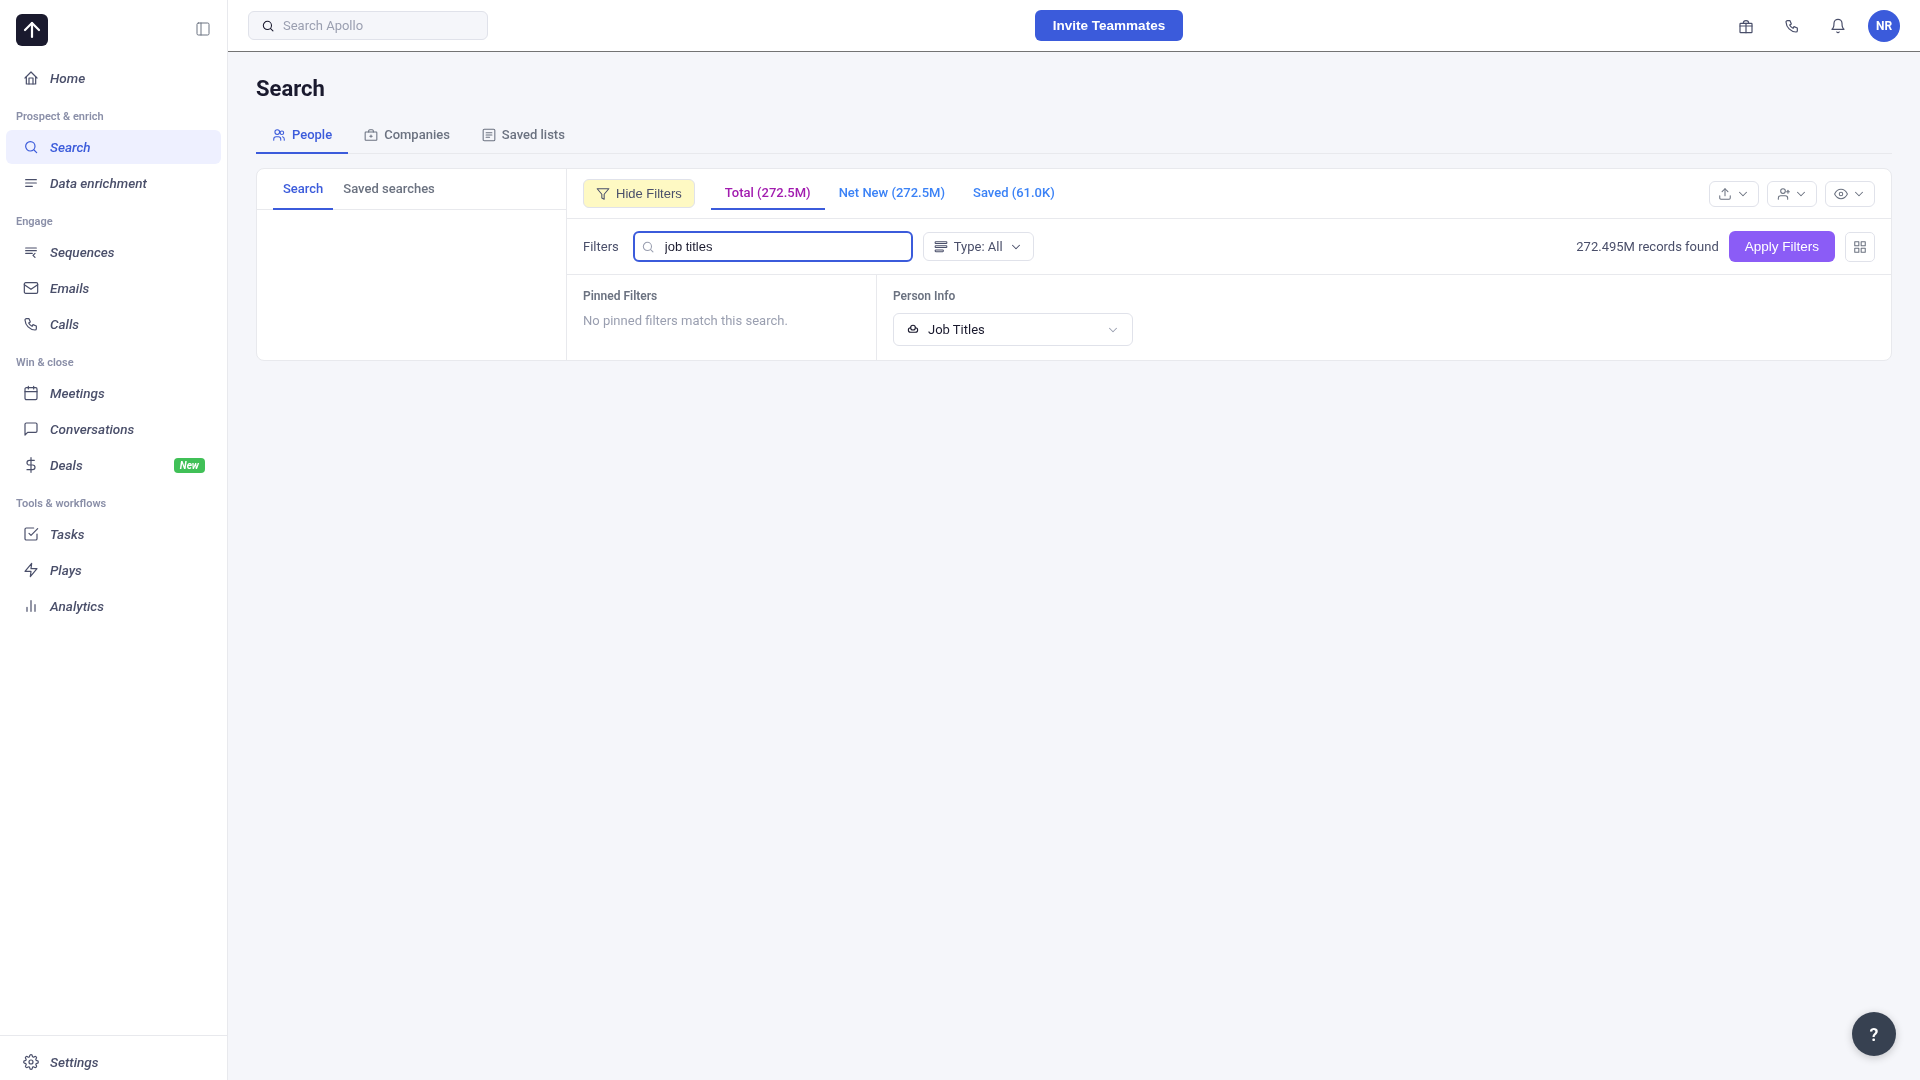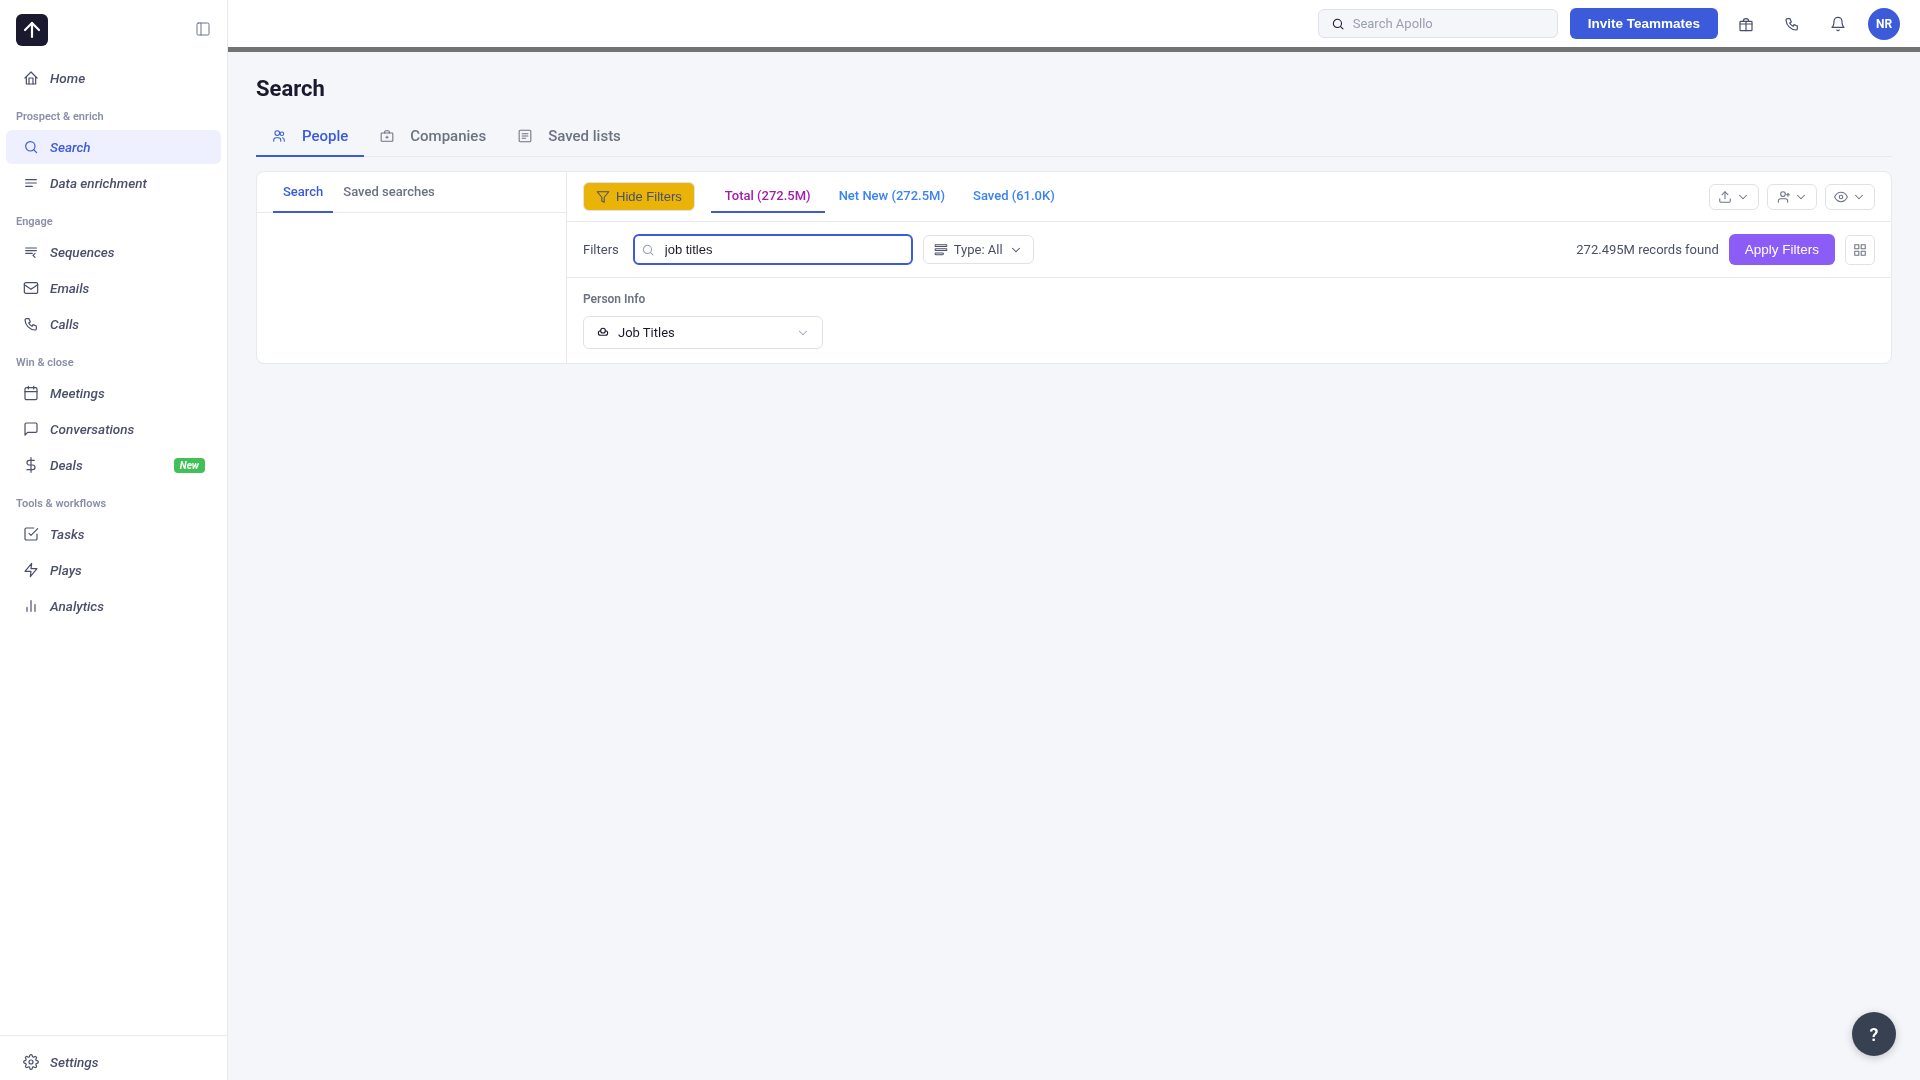--- a/index.html
+++ b/index.html
@@ -87,24 +87,24 @@
       display: flex;
       flex-direction: column;
       height: 100vh;
       overflow: hidden;
     }
 
     
     #topbar {
       height: 52px;
       background: #fff;
-      border-bottom: 5px solid #737373;
-      display: flex;
-      align-items: center;
-      justify-content: flex-end;
+      border-bottom: 1px solid #737373;
+      display: flex;
+      align-items: center;
+      justify-content: space-between;
       padding: 0 20px;
       gap: 12px;
     }
     .search-apollo {
       display: flex;
       align-items: center;
       background: #f5f6fa;
       border: 1px solid #e0e2ea;
       border-radius: 6px;
       padding: 6px 12px;
@@ -167,24 +167,24 @@
 
     
     .tabs {
       display: flex;
       border-bottom: 1px solid #e8e9ed;
       margin-bottom: 0;
     }
     .tab {
       display: flex;
       align-items: center;
-      gap: 16px;
+      gap: 6px;
       padding: 10px 16px;
       cursor: pointer;
-      font-size: 15px;
+      font-size: 13px;
       font-weight: 500;
       color: #6b7280;
       border-bottom: 2px solid transparent;
       margin-bottom: -1px;
     }
     .tab.active {
       color: #3b5bdb;
       border-bottom: 2px solid #3b5bdb;
     }
 
@@ -265,21 +265,21 @@
     .filter-toggle-btn {
       display: flex;
       align-items: center;
       gap: 6px;
       padding: 6px 12px;
       border: 1px solid #e0e2ea;
       border-radius: 6px;
       cursor: pointer;
       font-size: 13px;
       color: #4a4f6a;
-      background: #eab308;
+      background: #fef9c3;
       margin-right: 16px;
     }
     .view-tabs {
       display: flex;
       gap: 0;
     }
     .view-tab {
       padding: 8px 14px;
       font-size: 13px;
       cursor: pointer;
@@ -778,20 +778,24 @@
             <svg class="icon-svg-sm" viewBox="0 0 24 24">
                 <rect x="3" y="3" width="7" height="7"></rect>
                 <rect x="14" y="3" width="7" height="7"></rect>
                 <rect x="3" y="14" width="7" height="7"></rect>
                 <rect x="14" y="14" width="7" height="7"></rect>
               </svg>
           </div>
         </div>
 
         <div class="filters-content">
+          <div class="pinned-filters-section">
+            <div class="section-title">Pinned Filters</div>
+            <div class="no-pinned-text">No pinned filters match this search.</div>
+          </div>
           <div class="person-info-section">
             <div class="person-info-title">Person Info</div>
             <div class="filter-chip">
               <div class="filter-chip-left">
                 <svg class="icon-svg-sm" viewBox="0 0 24 24">
                     <circle cx="12" cy="8" r="4"></circle>
                     <path d="M8 8a4 4 0 000 8h8a4 4 0 000-8"></path>
                   </svg>
                 <span>Job Titles</span>
               </div>

